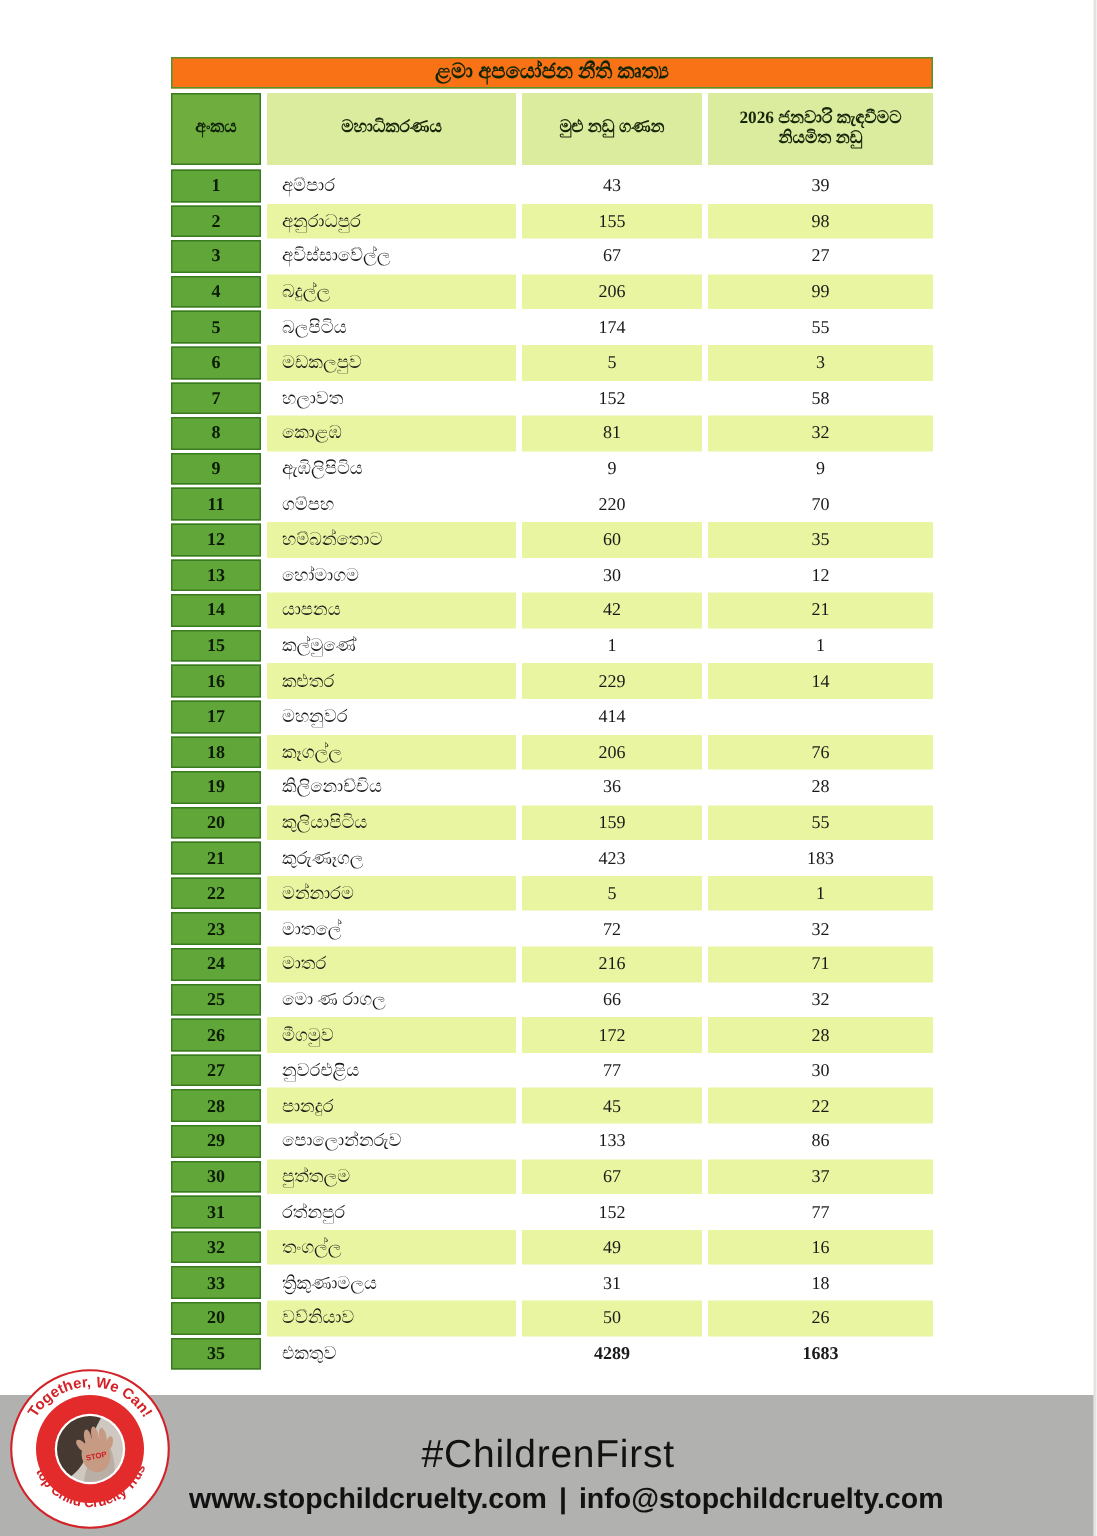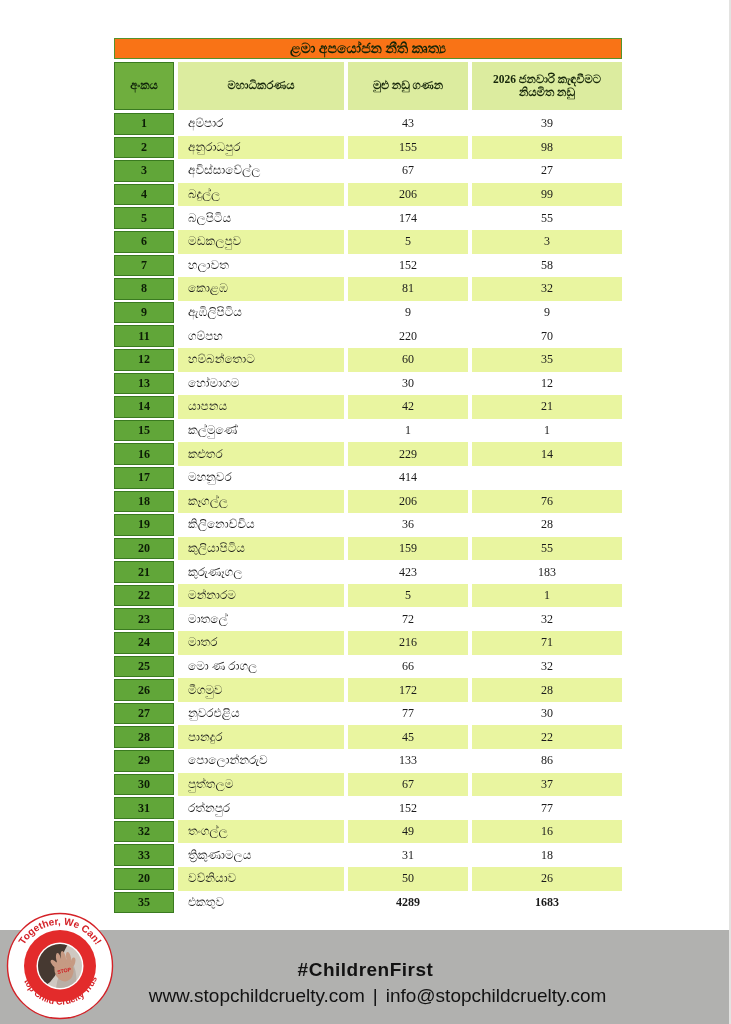--- a/index.html
+++ b/index.html
@@ -75,22 +75,22 @@
     position:absolute;left:0;top:930px;width:731px;height:94px;
     background:#b1b1af;
   }
   .footer-text{
     position:absolute;left:0;top:0;width:731px;height:94px;
     display:flex;flex-direction:column;align-items:center;justify-content:center;
     gap:4px;
     font-family:"Liberation Sans", sans-serif;
     color:#121212;
   }
-  .hashtag{font-size:19px;font-weight:bold;letter-spacing:0.5px;margin-top:11px;}
-  .contact{font-size:19px;font-weight:normal;margin-left:24px;}
+  .hashtag{font-size:26px;font-weight:normal;letter-spacing:0.5px;margin-top:11px;}
+  .contact{font-size:19px;font-weight:bold;margin-left:24px;}
   .contact .sep{padding:0 8px;}
 
   .logo{
     position:absolute;left:6px;top:912px;width:108px;height:108px;
   }
 </style>
 </head>
 <body>
 
 <div class="table-wrap">

